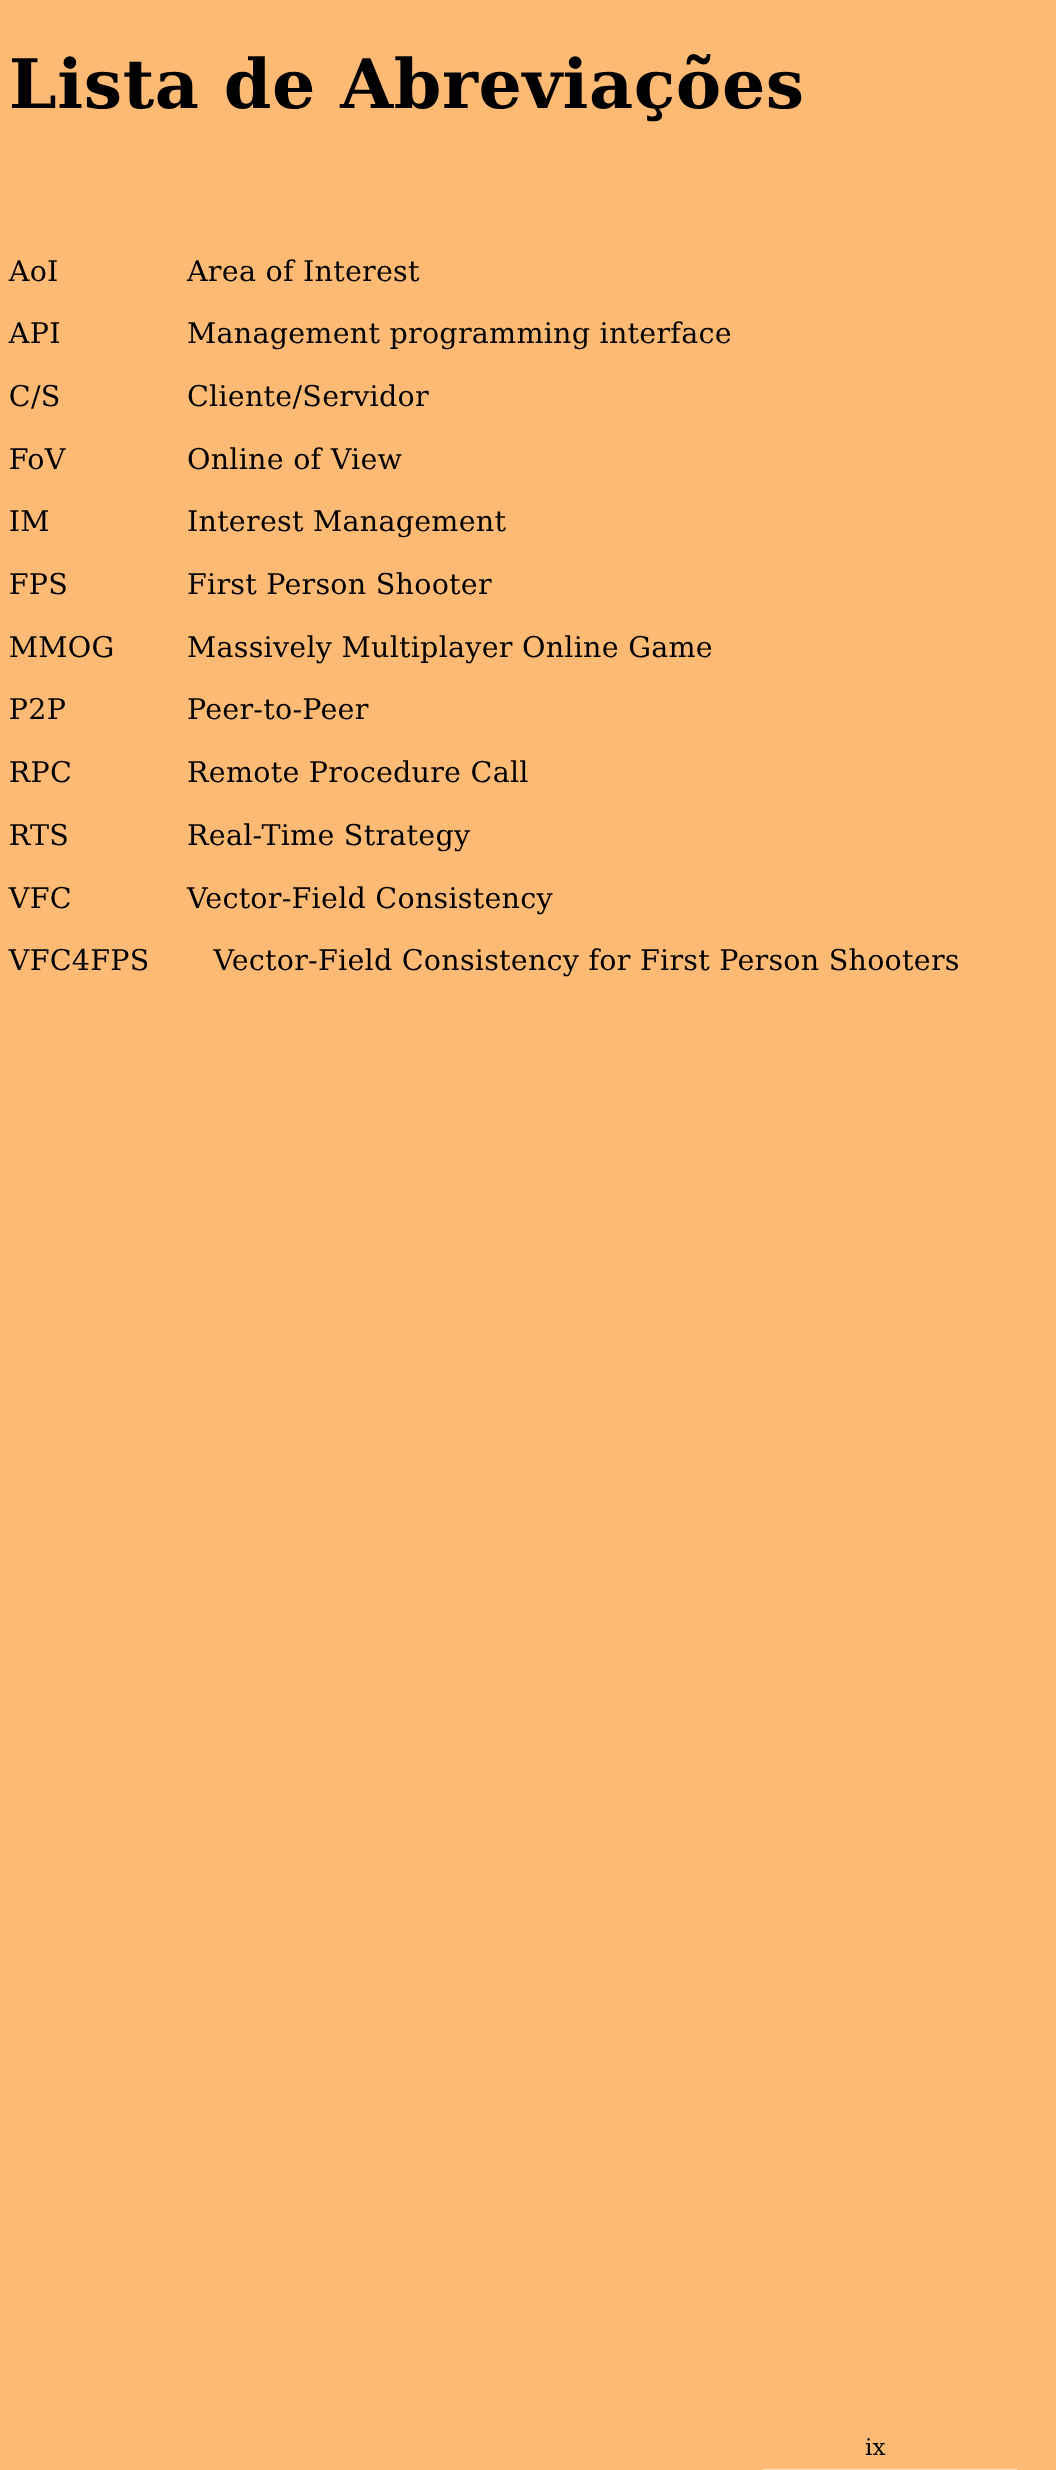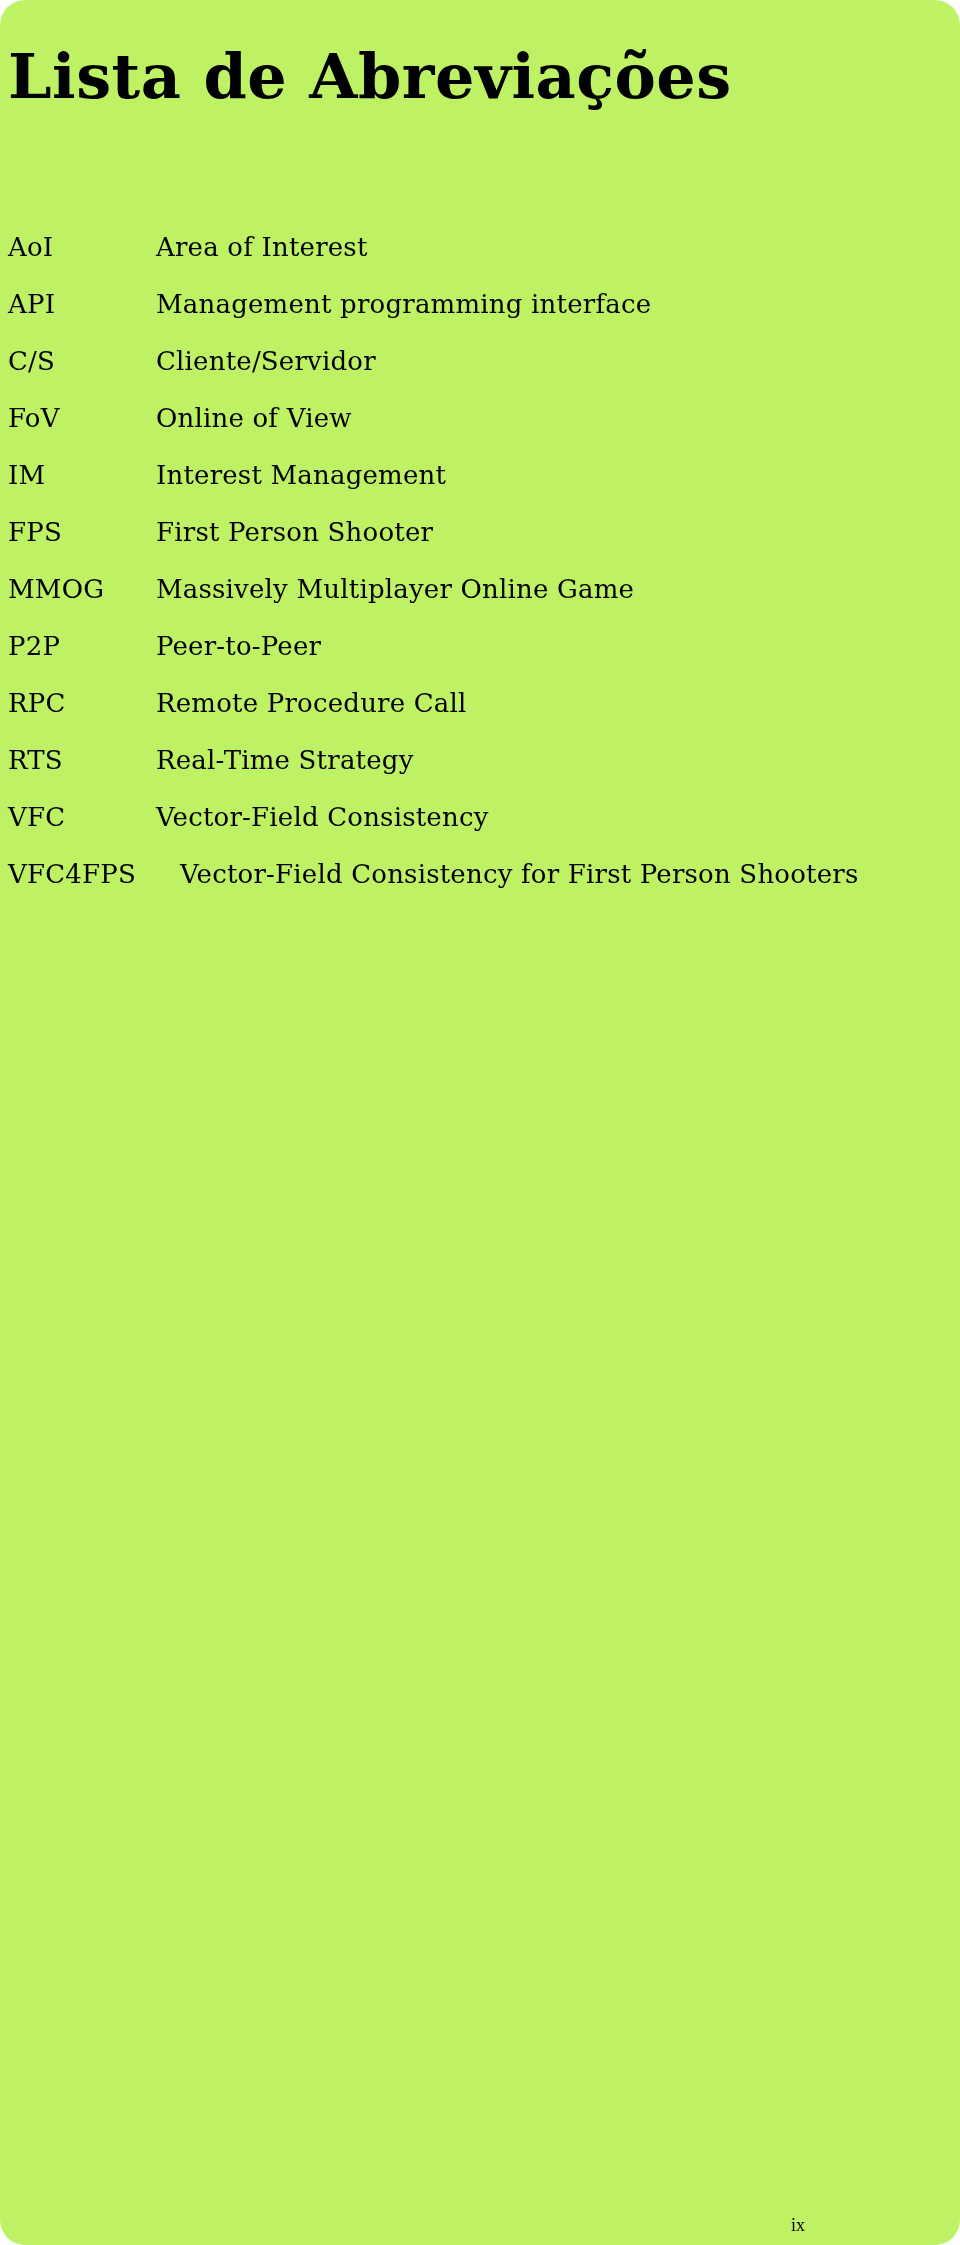--- a/index.html
+++ b/index.html
@@ -6,26 +6,25 @@
   html, body {
     margin: 0;
     padding: 0;
     background: #ffffff;
   }
 
   .page {
     position: relative;
     width: 960px;
     height: 2245px;
-    background: #bef264;
+    background: #fdba74;
     color: #000000;
     font-family: "DejaVu Serif", "Liberation Serif", serif;
     overflow: hidden;
     box-sizing: border-box;
-    border-radius: 25px;
   }
 
   .page-title {
     position: absolute;
     left: 8px;
     top: 2px;
     font-size: 62px;
     font-weight: 700;
     letter-spacing: 0.5px;
     line-height: 1.08;
@@ -40,20 +39,21 @@
     width: 960px;
   }
 
   .abbrev-row {
     display: flex;
     align-items: baseline;
     height: 57px;
     padding-left: 8px;
     box-sizing: border-box;
     white-space: nowrap;
+    gap: 14px;
   }
 
   .abbrev-term {
     flex: 0 0 auto;
     width: 114px;
     font-size: 26px;
     line-height: 30px;
     letter-spacing: 0.2px;
   }
 
@@ -68,23 +68,22 @@
     font-size: 26px;
     line-height: 30px;
     letter-spacing: 0.2px;
     margin-left: 34px;
   }
 
   .page-number {
     position: absolute;
     right: 155px;
     bottom: 5px;
-    font-size: 18px;
+    font-size: 21px;
     line-height: 30px;
-    font-family: Liberation Serif, serif;
   }
 </style>
 </head>
 <body>
 
 <div class="page">
 
   <h1 class="page-title">Lista de Abreviações</h1>
 
   <div class="abbrev-list">

